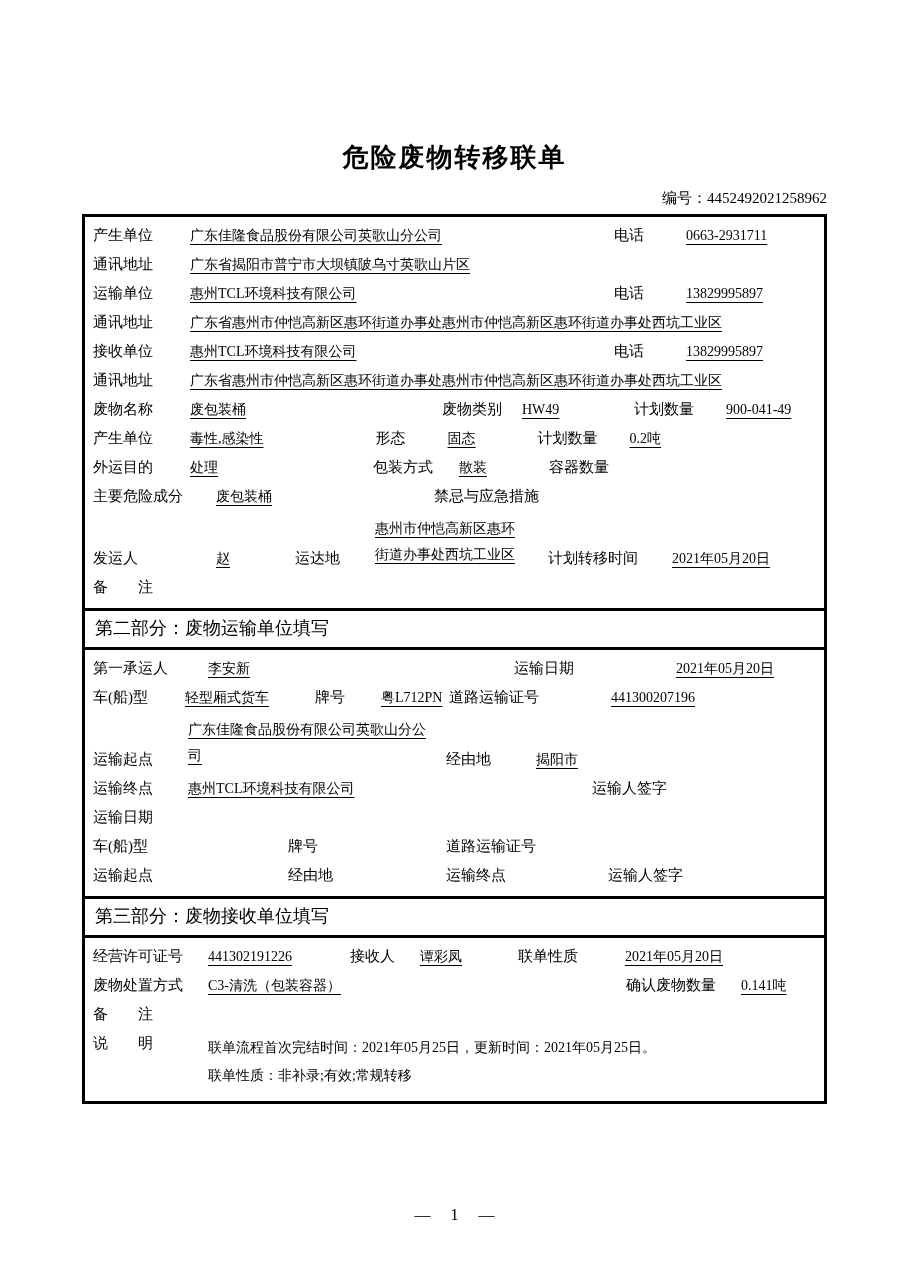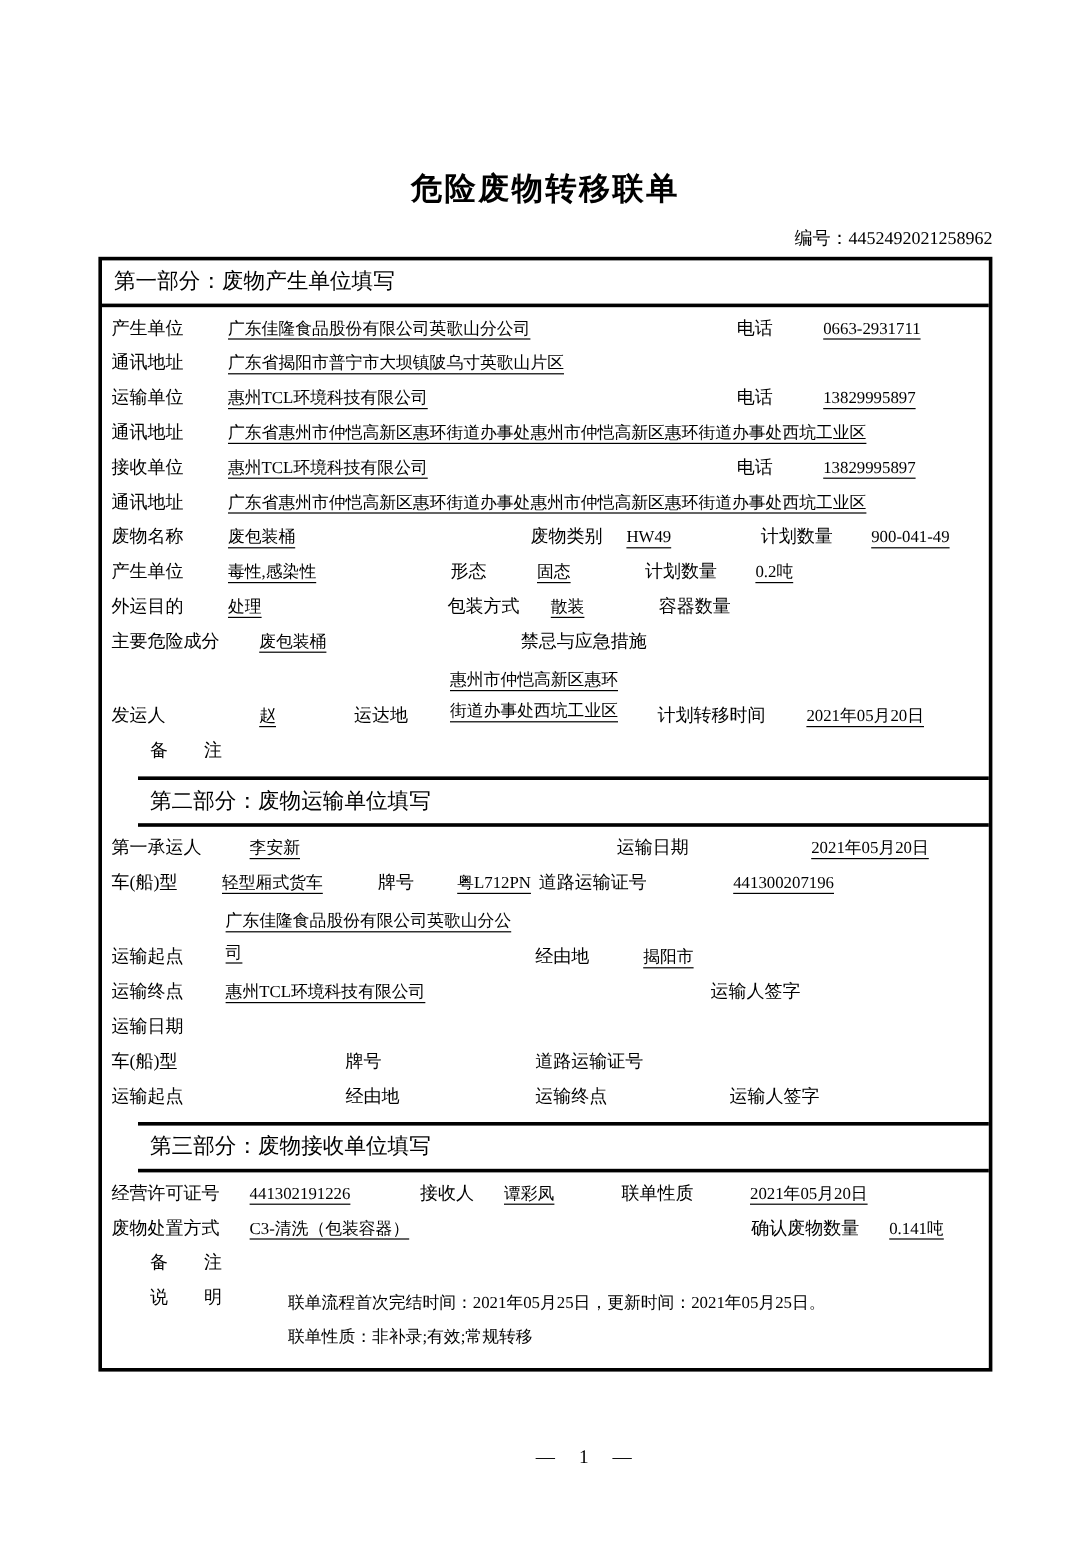--- a/index.html
+++ b/index.html
@@ -22,52 +22,51 @@
   .manifest{
     width:745px;margin:0 auto;
     border:3px solid #000;
     box-sizing:border-box;
   }
   .sech{
     font-size:18px;
     padding:5px 10px 7px 10px;
     border-bottom:3px solid #000;
   }
-  .sech.mid{border-top:3px solid #000;margin-left:30px;}
+  .sech.mid{border-top:3px solid #000;}
   .secb{padding:4px 8px 6px 8px;}
   .r{display:flex;align-items:flex-start;padding:5px 0;font-size:14px;line-height:19px;}
   .r.center{align-items:flex-end;}
   .lbl{flex:none;font-size:15px;}
   .val{
     flex:none;
     text-decoration:underline;
     text-underline-offset:4px;
   }
   .valwrap{display:inline-block;}
   .grow{flex:1;}
-  .pre{white-space:pre;margin-left:32px;}
+  .pre{white-space:pre;}
   .notelines div{line-height:28px;}
   .footer{
     position:absolute;left:0;bottom:62px;width:909px;
     text-align:center;font-size:16px;
     word-spacing:16px;
   }
 </style>
 </head>
 <body>
 
 <div class="sheet">
 
   <h1 class="title">危险废物转移联单</h1>
 
   <div class="serial-line"><span>编号：</span><span>4452492021258962</span></div>
 
   <div class="manifest">
 
-    <div class="sech">第一部分：废物产生单位填写</div>
     <div class="secb">
 
       <div class="r">
         <span class="lbl" style="width:97px">产生单位</span>
         <span class="val" style="max-width:398px">广东佳隆食品股份有限公司英歌山分公司</span>
         <span class="grow"></span>
         <span class="lbl" style="width:72px">电话</span>
         <span class="val" style="width:130px">0663-2931711</span>
       </div>
 

